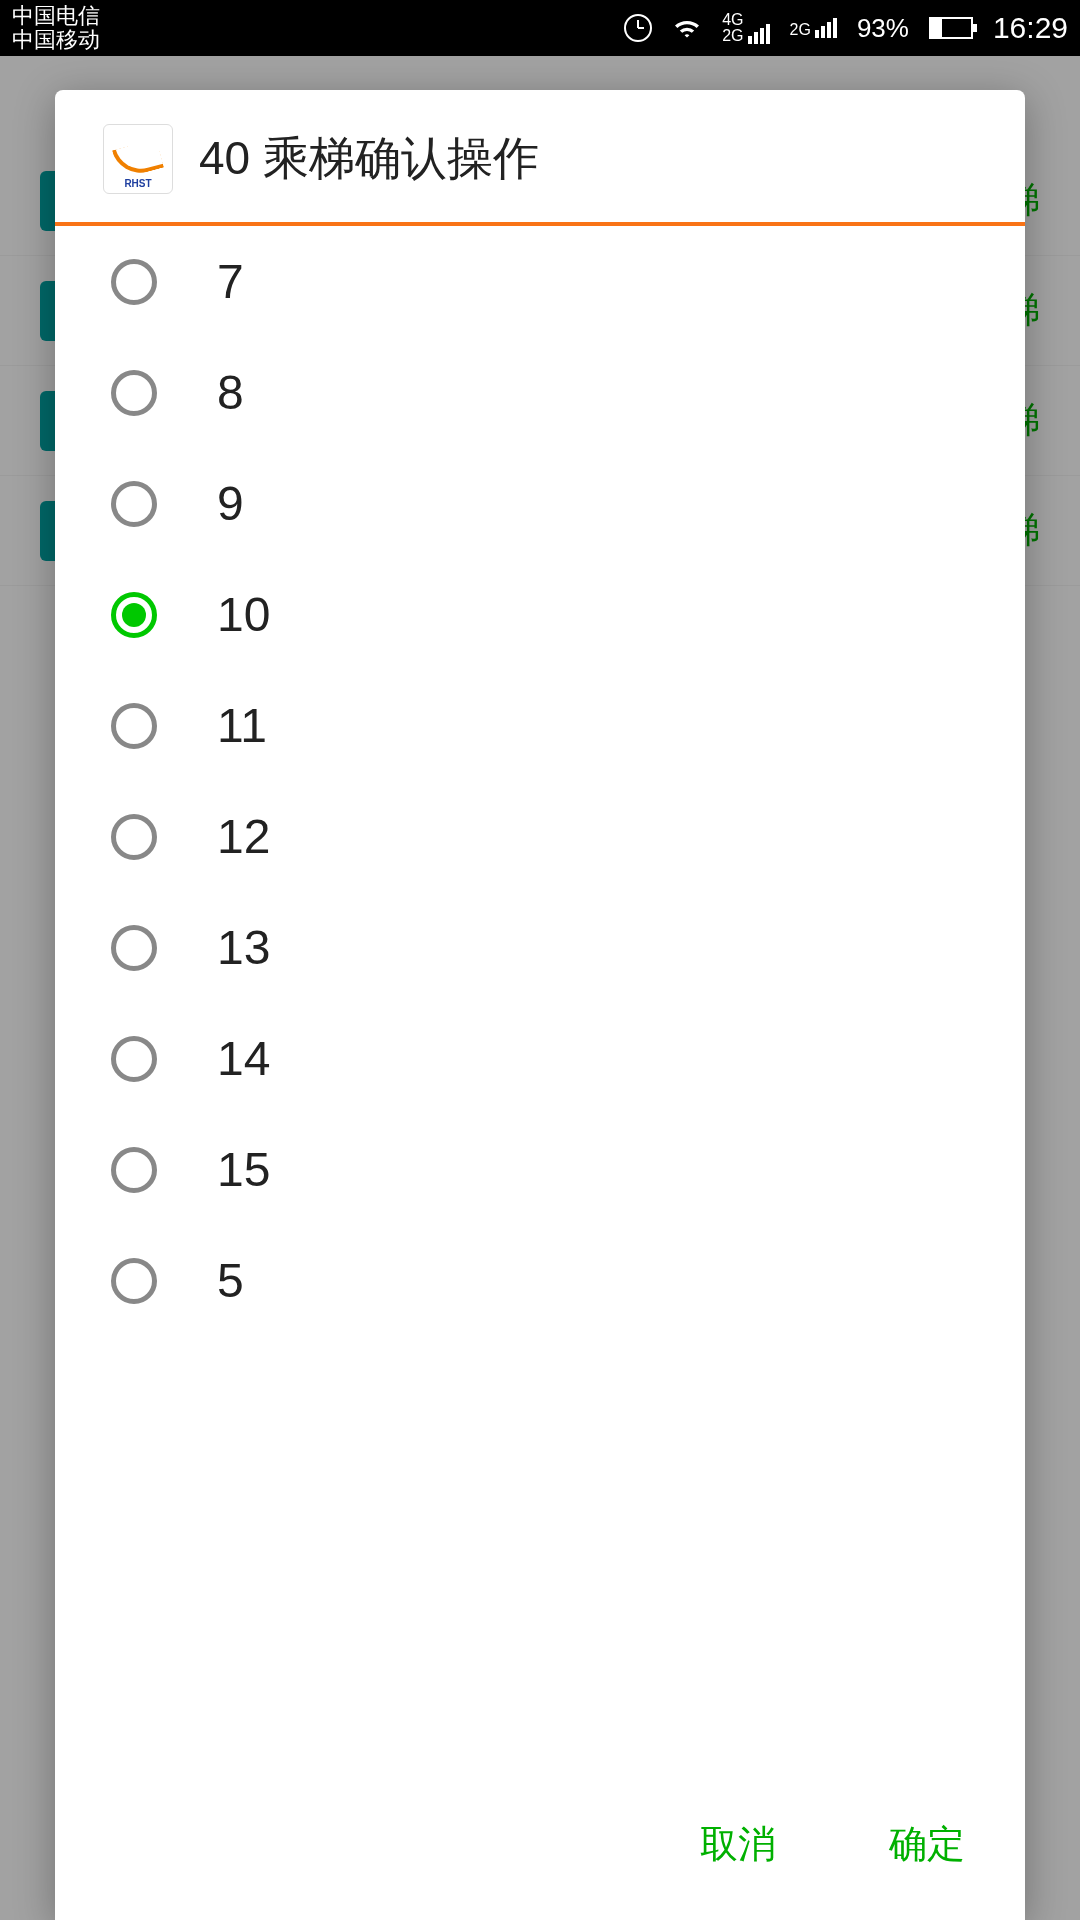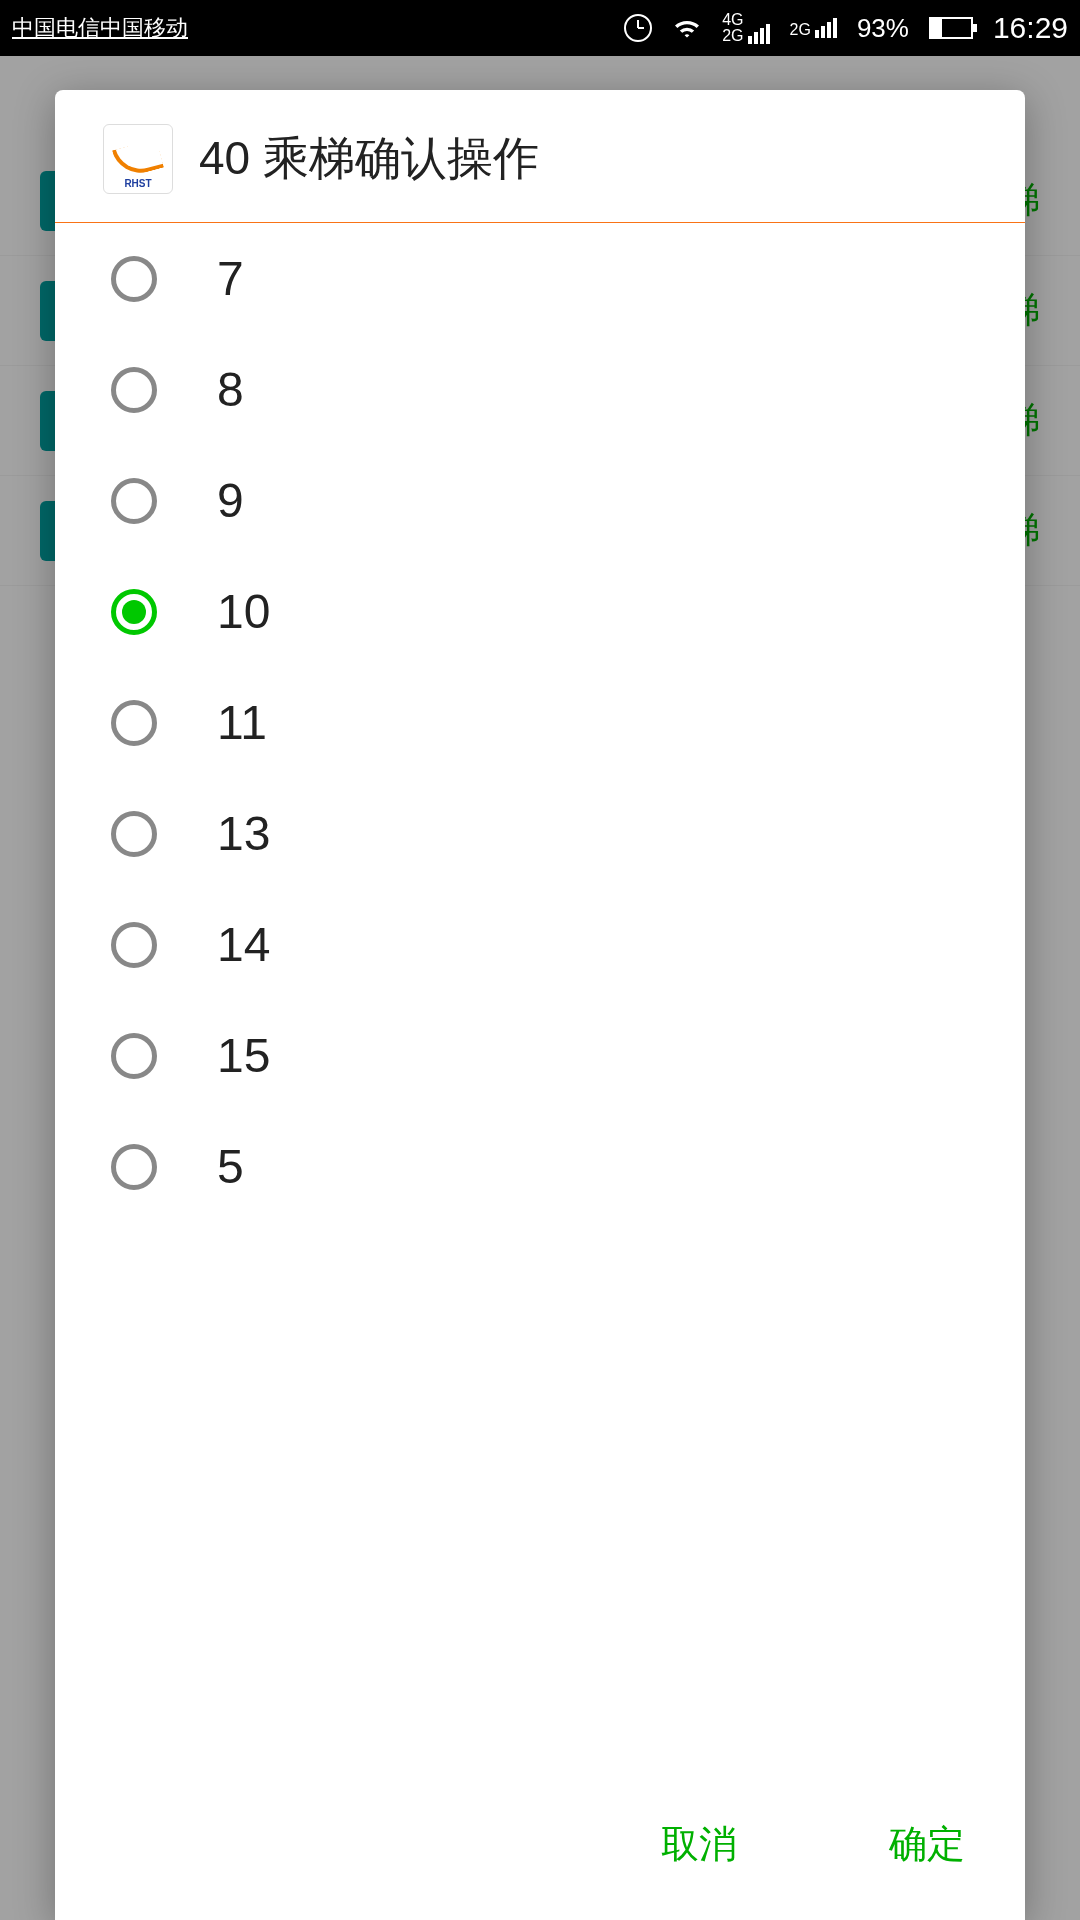--- a/index.html
+++ b/index.html
@@ -16,24 +16,23 @@
       color: #fff;
       height: 56px;
       display: flex;
       justify-content: space-between;
       align-items: center;
       padding: 0 12px;
       font-size: 24px;
     }
     .status-left {
       display: flex;
-      flex-direction: row;
+      flex-direction: column;
       line-height: 1.1;
       font-size: 22px;
-      text-decoration: underline;
     }
     .status-right {
       display: flex;
       align-items: center;
       gap: 20px;
     }
     .signal-block {
       display: flex;
       align-items: flex-end;
       gap: 2px;
@@ -104,21 +103,21 @@
       border-radius: 8px 8px 0 0;
       box-shadow: 0 8px 40px rgba(0,0,0,0.3);
       display: flex;
       flex-direction: column;
       overflow: hidden;
     }
     .dialog-header {
       display: flex;
       align-items: center;
       padding: 34px 48px 28px 48px;
-      border-bottom: 1px solid #f97316;
+      border-bottom: 4px solid #f97316;
       gap: 26px;
     }
     .dialog-icon {
       width: 70px; height: 70px;
       border: 1px solid #ddd;
       border-radius: 6px;
       background: #fff;
       display: flex;
       align-items: center;
       justify-content: center;
@@ -176,21 +175,21 @@
       border-radius: 50%;
     }
     .radio-label {
       font-size: 48px;
       color: #222;
     }
     .dialog-footer {
       display: flex;
       justify-content: flex-end;
       padding: 30px 40px 40px 40px;
-      gap: 112px;
+      gap: 73px;
     }
     .dialog-btn {
       font-size: 38px;
       color: #00b000;
       font-weight: 500;
       cursor: pointer;
       padding: 10px 20px;
     }
     .wifi-svg { width: 30px; height: 24px; }
   </style>
@@ -282,20 +281,24 @@
       <div class="radio-item">
         <div class="radio-circle selected"></div>
         <div class="radio-label">10</div>
       </div>
       <div class="radio-item">
         <div class="radio-circle"></div>
         <div class="radio-label">11</div>
       </div>
       <div class="radio-item">
         <div class="radio-circle"></div>
+        <div class="radio-label">12</div>
+      </div>
+      <div class="radio-item">
+        <div class="radio-circle"></div>
         <div class="radio-label">13</div>
       </div>
       <div class="radio-item">
         <div class="radio-circle"></div>
         <div class="radio-label">14</div>
       </div>
       <div class="radio-item">
         <div class="radio-circle"></div>
         <div class="radio-label">15</div>
       </div>

